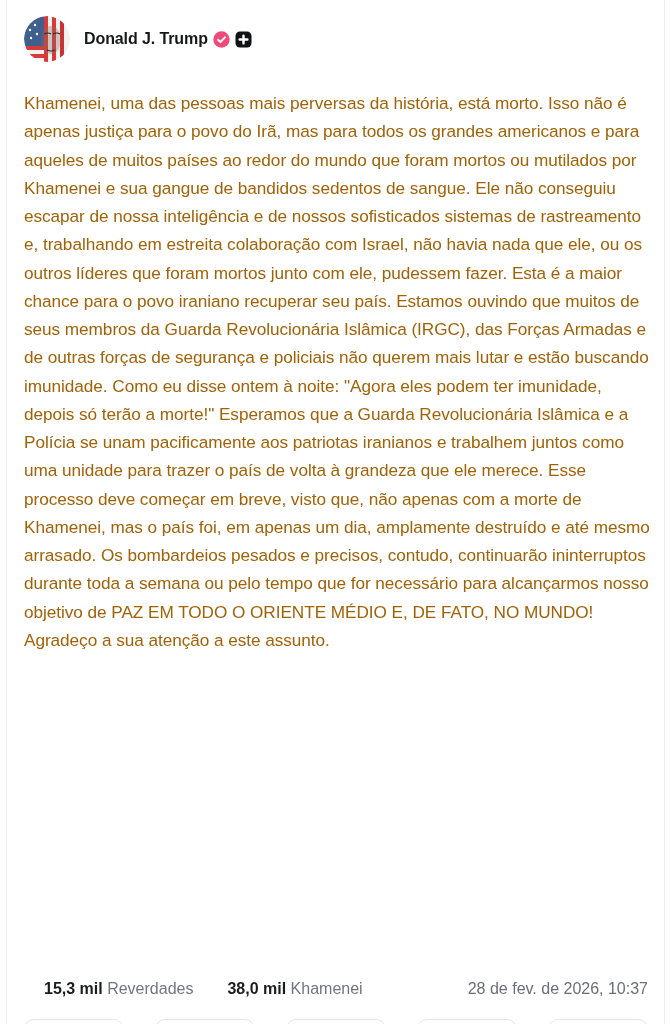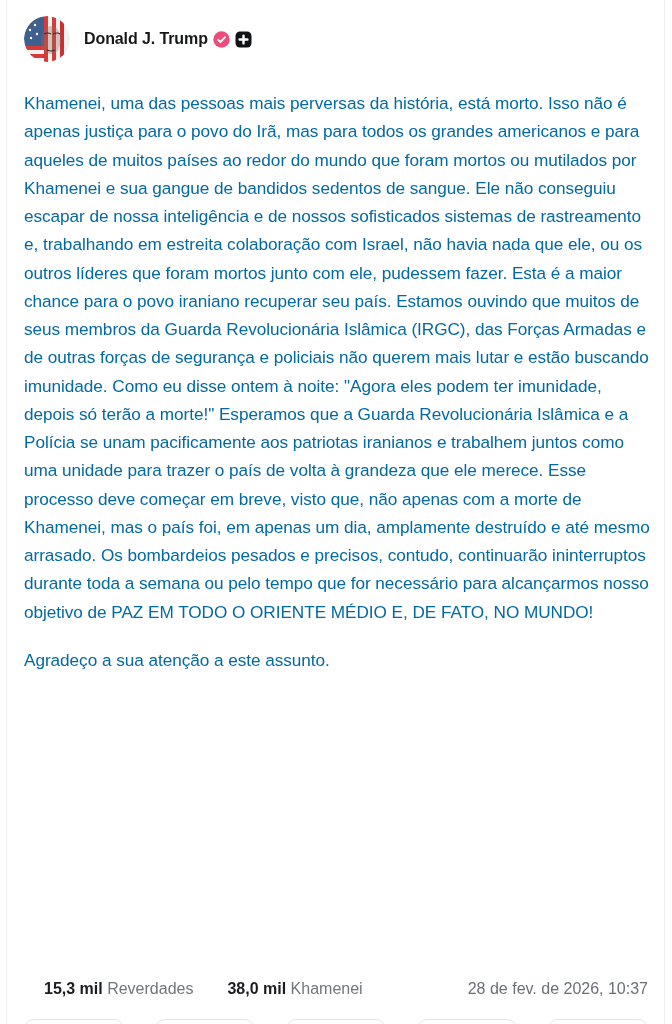--- a/index.html
+++ b/index.html
@@ -8,23 +8,23 @@
   .card { position:absolute; left:6px; top:-2px; width:657px; height:1040px;
           border-left:1px solid #eceef0; border-right:1px solid #eceef0; background:#fff; }
   .header { position:absolute; left:24px; top:15px; height:48px; display:flex; align-items:center; }
   .avatar { width:46px; height:46px; border-radius:50%; overflow:hidden; flex:none; }
   .meta { margin-left:14px; display:flex; flex-direction:column; }
   .name-row { display:flex; align-items:center; gap:5px; height:22px; }
   .name { font-weight:bold; font-size:16px; color:#17181a; letter-spacing:-0.1px; }
   .badge { width:17px; height:17px; display:inline-block; }
   .handle { font-size:15px; color:#71767d; margin-top:2px; }
   .body { position:absolute; left:24px; top:89px; width:630px; font-size:17.2px;
-          line-height:28.25px; color:#0369a1; letter-spacing:-0.05px; }
+          line-height:28.25px; color:#a16207; letter-spacing:-0.05px; }
   .body p { margin:0; }
-  .body p + p { margin-top:20px; }
+  .body p + p { margin-top:0; }
   .stats { position:absolute; left:24px; top:980px; width:624px; display:flex; align-items:center;
            font-size:16px; color:#71767d; }
   .stats b { color:#1b1c1f; }
   .stat { margin-right:14px;margin-left:20px; }
   .stat-date { margin-left:auto; color:#6a6f76; }
   .actions { position:absolute; left:24px; top:1019px; width:624px; display:flex; justify-content:space-between; }
   .action-btn { width:98px; height:30px; border:1px solid #e3e5e8; border-radius:10px; background:#fff; }
 </style>
 </head>
 <body>

